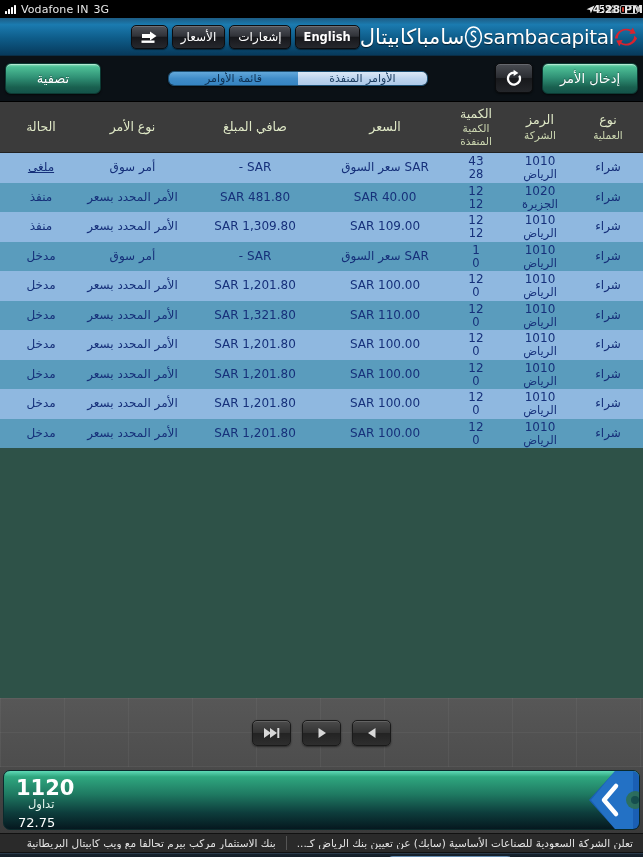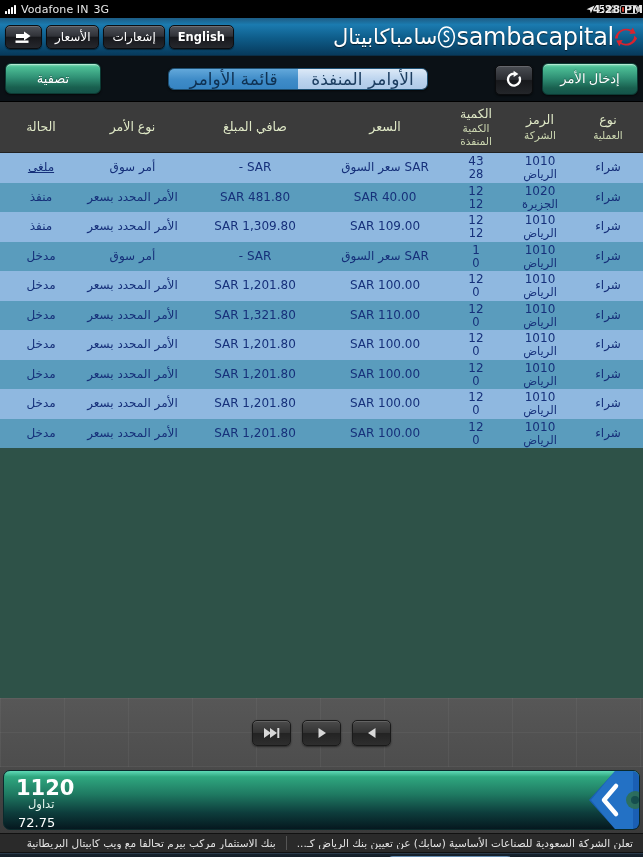--- a/index.html
+++ b/index.html
@@ -30,27 +30,27 @@
   .sb-pct{ font-size:11px; }
   .battery{ width:18px; height:9px; border:1px solid #b5b5b5; border-radius:2px; position:relative; }
   .battery::after{ content:""; position:absolute; right:-3px; top:2.5px; width:2px; height:4px; background:#b5b5b5; border-radius:0 1px 1px 0;}
   .battery .fill{ position:absolute; left:1px; top:1px; bottom:1px; width:12%; background:#d03b2e; border-radius:1px;}
 
   
   .header{
     height:38px;
     background:linear-gradient(180deg,#1d5c84 0%,#1b7bb0 18%,#0e5c89 55%,#073a5c 100%);
     border-bottom:1px solid #0a2d45;
-    display:flex; align-items:center; justify-content:space-between;
+    display:flex; align-items:center; justify-content:flex-end;
     padding:0 5px; position:relative;
   }
   .brand{ display:flex; align-items:center; }
   .refresh-logo{ width:24px; height:22px; }
   .brand-en{
-    color:#ffffff; font-size:24px; letter-spacing:-.3px;
+    color:#ffffff; font-size:20px; letter-spacing:-.3px;
     font-family:"DejaVu Sans","Liberation Sans",sans-serif;
     text-shadow:0 1px 1px rgba(0,0,0,.6);
   }
   .brand-mark{ width:19px; height:22px; }
   .brand-ar{
     color:#ffffff; font-size:21px; direction:rtl;
     text-shadow:0 1px 1px rgba(0,0,0,.6);
   }
   .hdr-btns{ display:flex; align-items:center; gap:4px; }
   .hbtn{
@@ -63,42 +63,42 @@
   }
   .hbtn.en{ direction:ltr; font-weight:bold; font-size:11.5px; }
   .hbtn.icon{ padding:4px 9px; }
 
   
   .toolbar{
     height:46px; background:#0b1116;
     display:flex; align-items:center; justify-content:space-between;
     padding:0 5px; border-bottom:1px solid #000;
   }
-  .tb-left{ display:flex; align-items:flex-end; gap:9px;font-family:Liberation Serif, serif; }
+  .tb-left{ display:flex; align-items:flex-start; gap:9px; }
   .greenbtn{
     background:linear-gradient(180deg,#8fe3c0 0%,#4dbf96 10%,#2f8f74 48%,#19604f 80%,#14534a 100%);
     border:1px solid #0c3a33; border-radius:6px;
     color:#ffffff; font-size:13px; direction:rtl;
     padding:7px 14px; min-width:96px; text-align:center;
     box-shadow:inset 0 1px 0 rgba(255,255,255,.35), 0 1px 2px rgba(0,0,0,.6);
     text-shadow:0 -1px 1px rgba(0,0,0,.35);
   }
   .refreshbtn{
     width:38px; height:30px; border-radius:5px;
     background:linear-gradient(180deg,#4a4d53 0%,#2b2d32 48%,#17181b 52%,#24262a 100%);
     border:1px solid #0b0c0e;
     display:flex; align-items:center; justify-content:center;
     box-shadow:inset 0 1px 0 rgba(255,255,255,.16), 0 1px 2px rgba(0,0,0,.6);
   }
   .segmented{
     display:flex; border-radius:6px; overflow:hidden;
     border:1px solid #1d4f72; box-shadow:0 1px 2px rgba(0,0,0,.6);
   }
   .seg{
-    font-size:17px; direction:rtl; padding:0 0; width:129px; text-align:center;
+    font-size:11px; direction:rtl; padding:0 0; width:129px; text-align:center;
     color:#1a3550;
   }
   .seg.active{ background:linear-gradient(180deg,#dce9f7 0%,#bcd4ee 52%,#aec9e8 100%); color:#1d3e61; }
   .seg.inactive{ background:linear-gradient(180deg,#63a8da 0%,#3f8cc8 52%,#3684c2 100%); color:#0f3152; }
 
   
   .tablewrap{ background:#2e5248; height:596px; position:relative; }
   .thead{
     background:#3b3b3b; color:#dfe8c6; height:51px;
     display:flex; align-items:center; direction:rtl;

